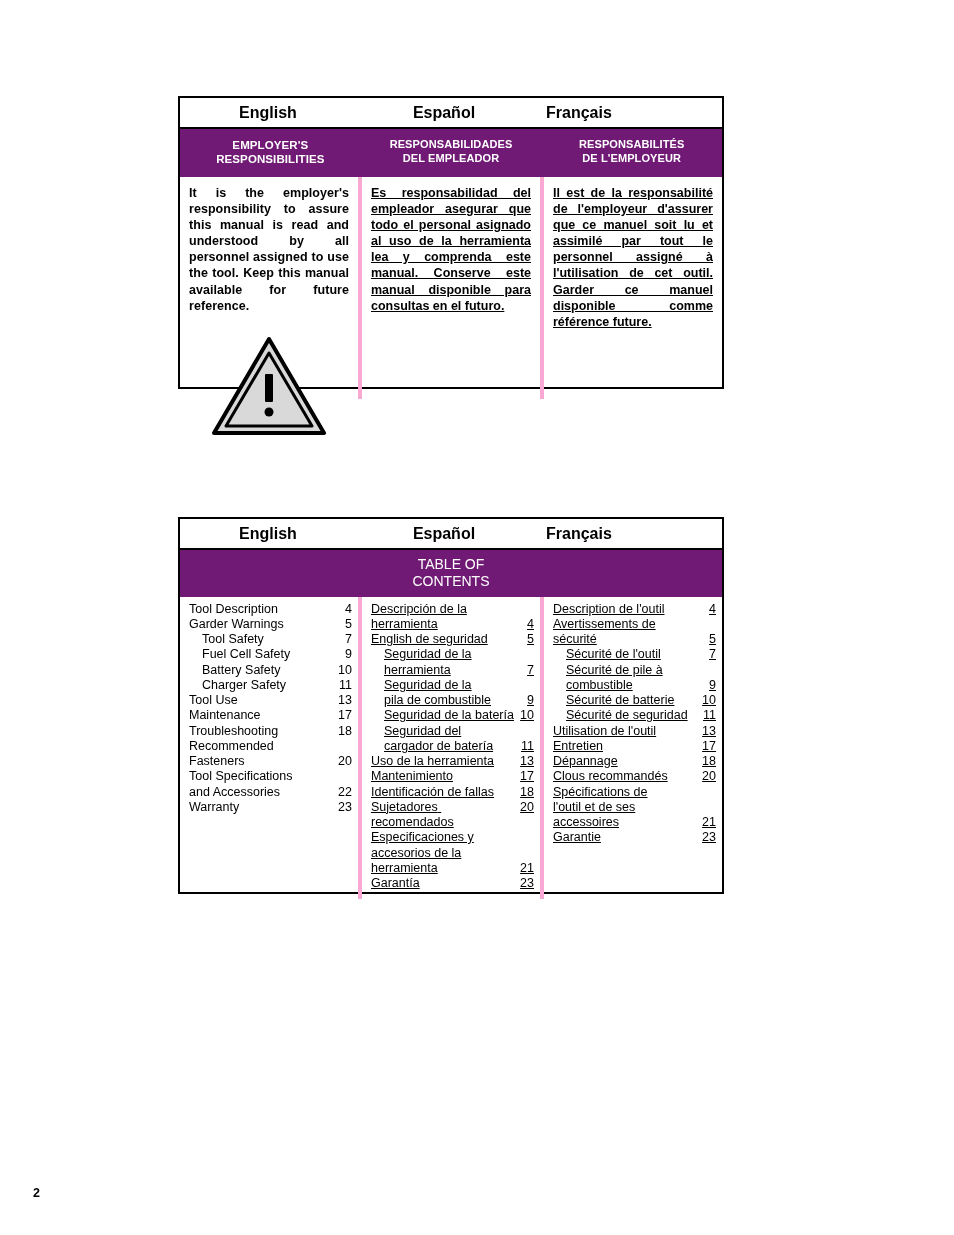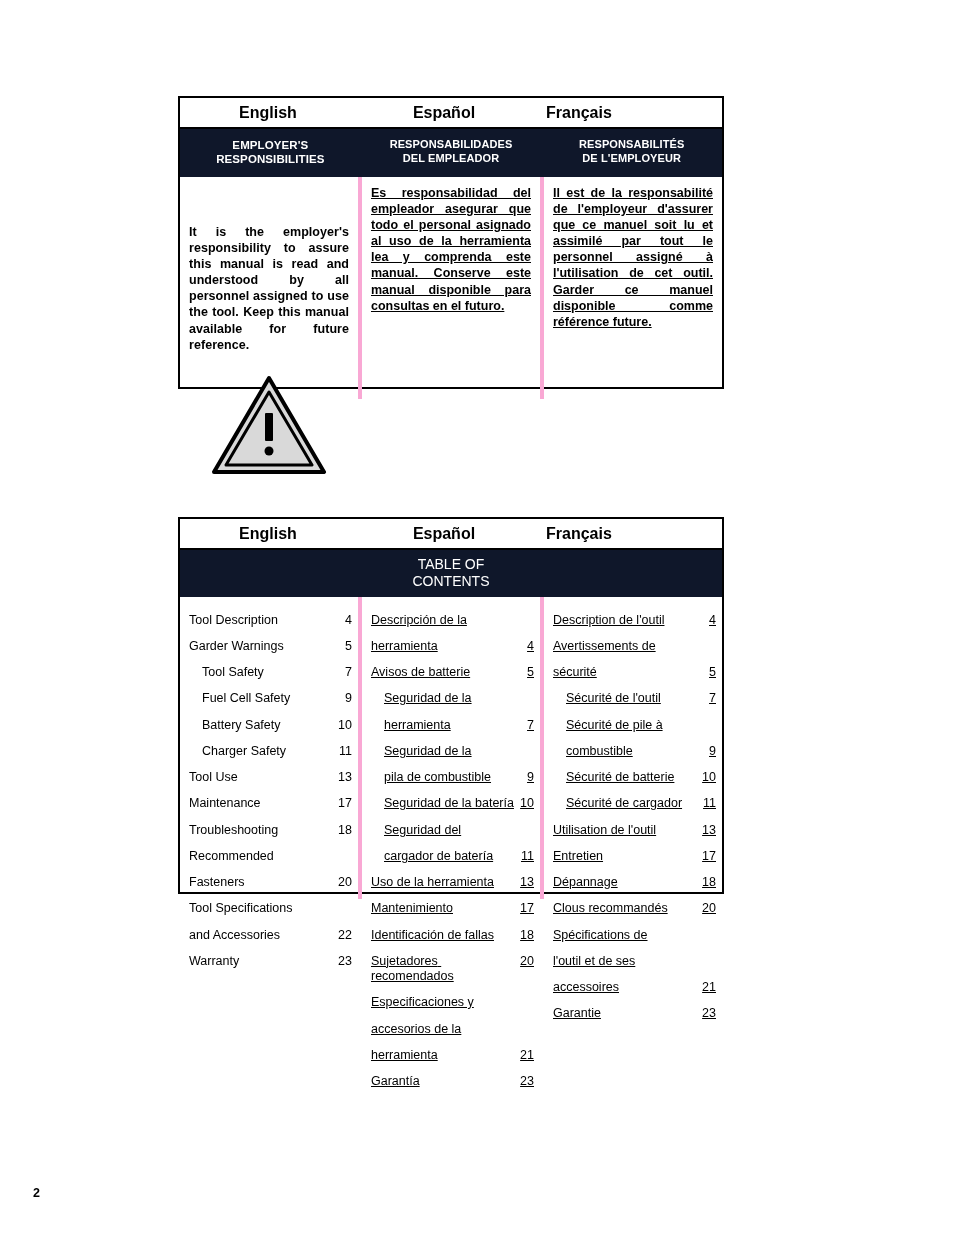--- a/index.html
+++ b/index.html
@@ -38,21 +38,21 @@
     font-size: 16px;
     font-weight: bold;
     box-sizing: border-box;
   }
   .lang-header .cell.en { justify-content: center; }
   .lang-header .cell.es { justify-content: center; }
   .lang-header .cell.fr { justify-content: flex-start; padding-left: 14px; }
 
   .black-row {
     display: flex;
-    background: #0f172a;
+    background: #701a75;
     color: #fff;
     box-sizing: border-box;
   }
   .black-row .cell {
     flex: 1 1 0;
     text-align: center;
     box-sizing: border-box;
     padding: 6px 4px 7px;
   }
   .black-row .cell .l {
@@ -96,21 +96,21 @@
     height: 222px;
   }
   #panel-responsibilities .para {
     font-size: 12.5px;
     font-weight: bold;
     line-height: 1.29;
     text-align: justify;
     text-justify: inter-word;
     margin: 0;
   }
-  #panel-responsibilities .col.en .para { letter-spacing: 0.05px; margin-top: 39px; }
+  #panel-responsibilities .col.en .para { letter-spacing: 0.05px; }
 
   .warning-triangle {
     margin: 22px auto 0;
     width: 116px;
     height: 100px;
     position: relative;
   }
   .warning-triangle svg { display: block; }
 
   
@@ -143,21 +143,20 @@
   .toc-list li {
     display: flex;
     justify-content: space-between;
     align-items: baseline;
     font-size: 12.5px;
     line-height: 1.22;
     white-space: nowrap;
   }
   .toc-list li .t {
     white-space: pre-wrap;
-    margin-top: 11px;
   }
   .toc-list li .p {
     padding-left: 6px;
   }
   .toc-list li.indent1 .t { padding-left: 13px; }
 
   
   #page-number {
     position: absolute;
     left: 33px;
@@ -293,21 +292,21 @@
       <ul class="toc-list" id="toc-list-spanish">
           <li>
             <span class="t">Descripción de la</span>
             <span class="p"></span>
           </li>
           <li>
             <span class="t">herramienta</span>
             <span class="p">4</span>
           </li>
           <li>
-            <span class="t">Avisos de batterie</span>
+            <span class="t">English de seguridad</span>
             <span class="p">5</span>
           </li>
           <li class="indent1">
             <span class="t">Seguridad de la</span>
             <span class="p"></span>
           </li>
           <li class="indent1">
             <span class="t">herramienta</span>
             <span class="p">7</span>
           </li>
@@ -389,21 +388,21 @@
           </li>
           <li class="indent1">
             <span class="t">combustible</span>
             <span class="p">9</span>
           </li>
           <li class="indent1">
             <span class="t">Sécurité de batterie</span>
             <span class="p">10</span>
           </li>
           <li class="indent1">
-            <span class="t">Sécurité de cargador</span>
+            <span class="t">Sécurité de seguridad</span>
             <span class="p">11</span>
           </li>
           <li>
             <span class="t">Utilisation de l'outil</span>
             <span class="p">13</span>
           </li>
           <li>
             <span class="t">Entretien</span>
             <span class="p">17</span>
           </li>

